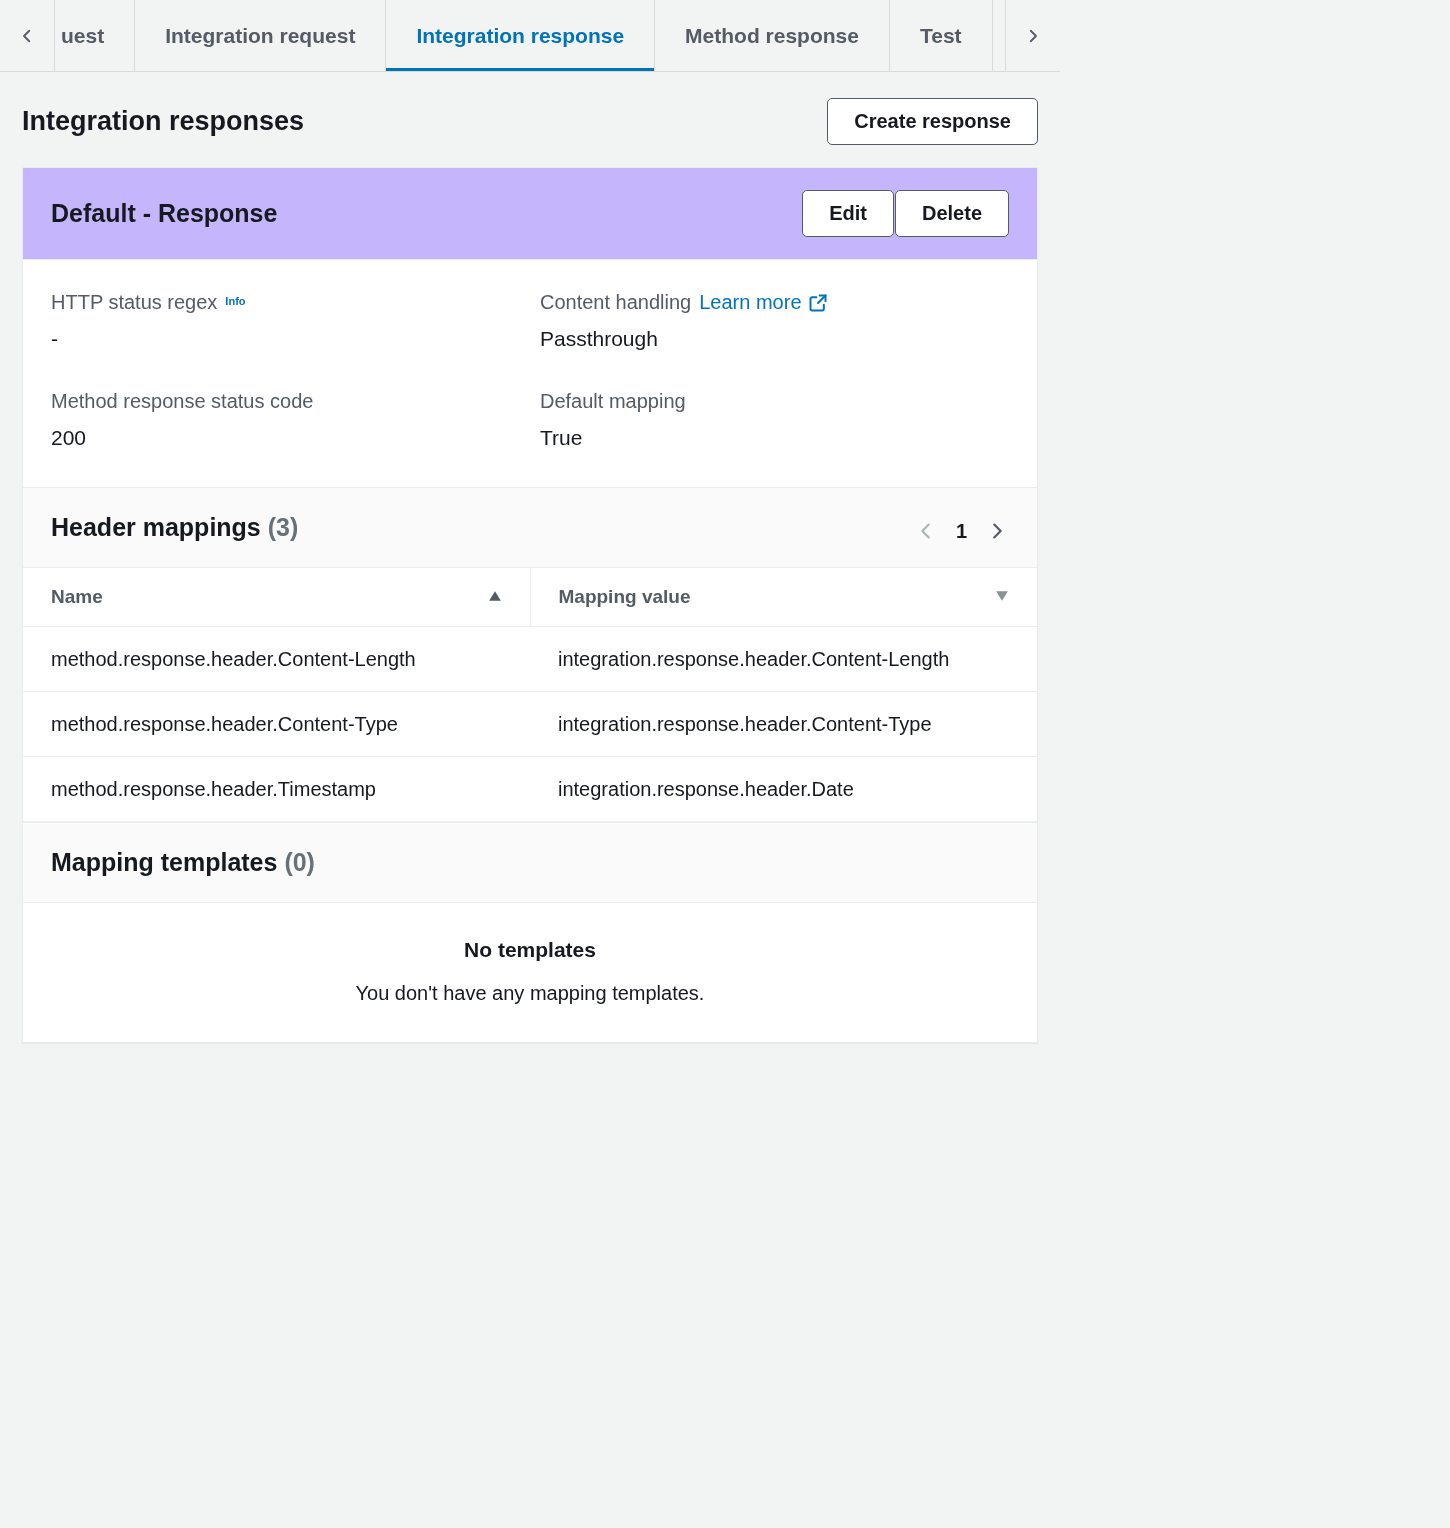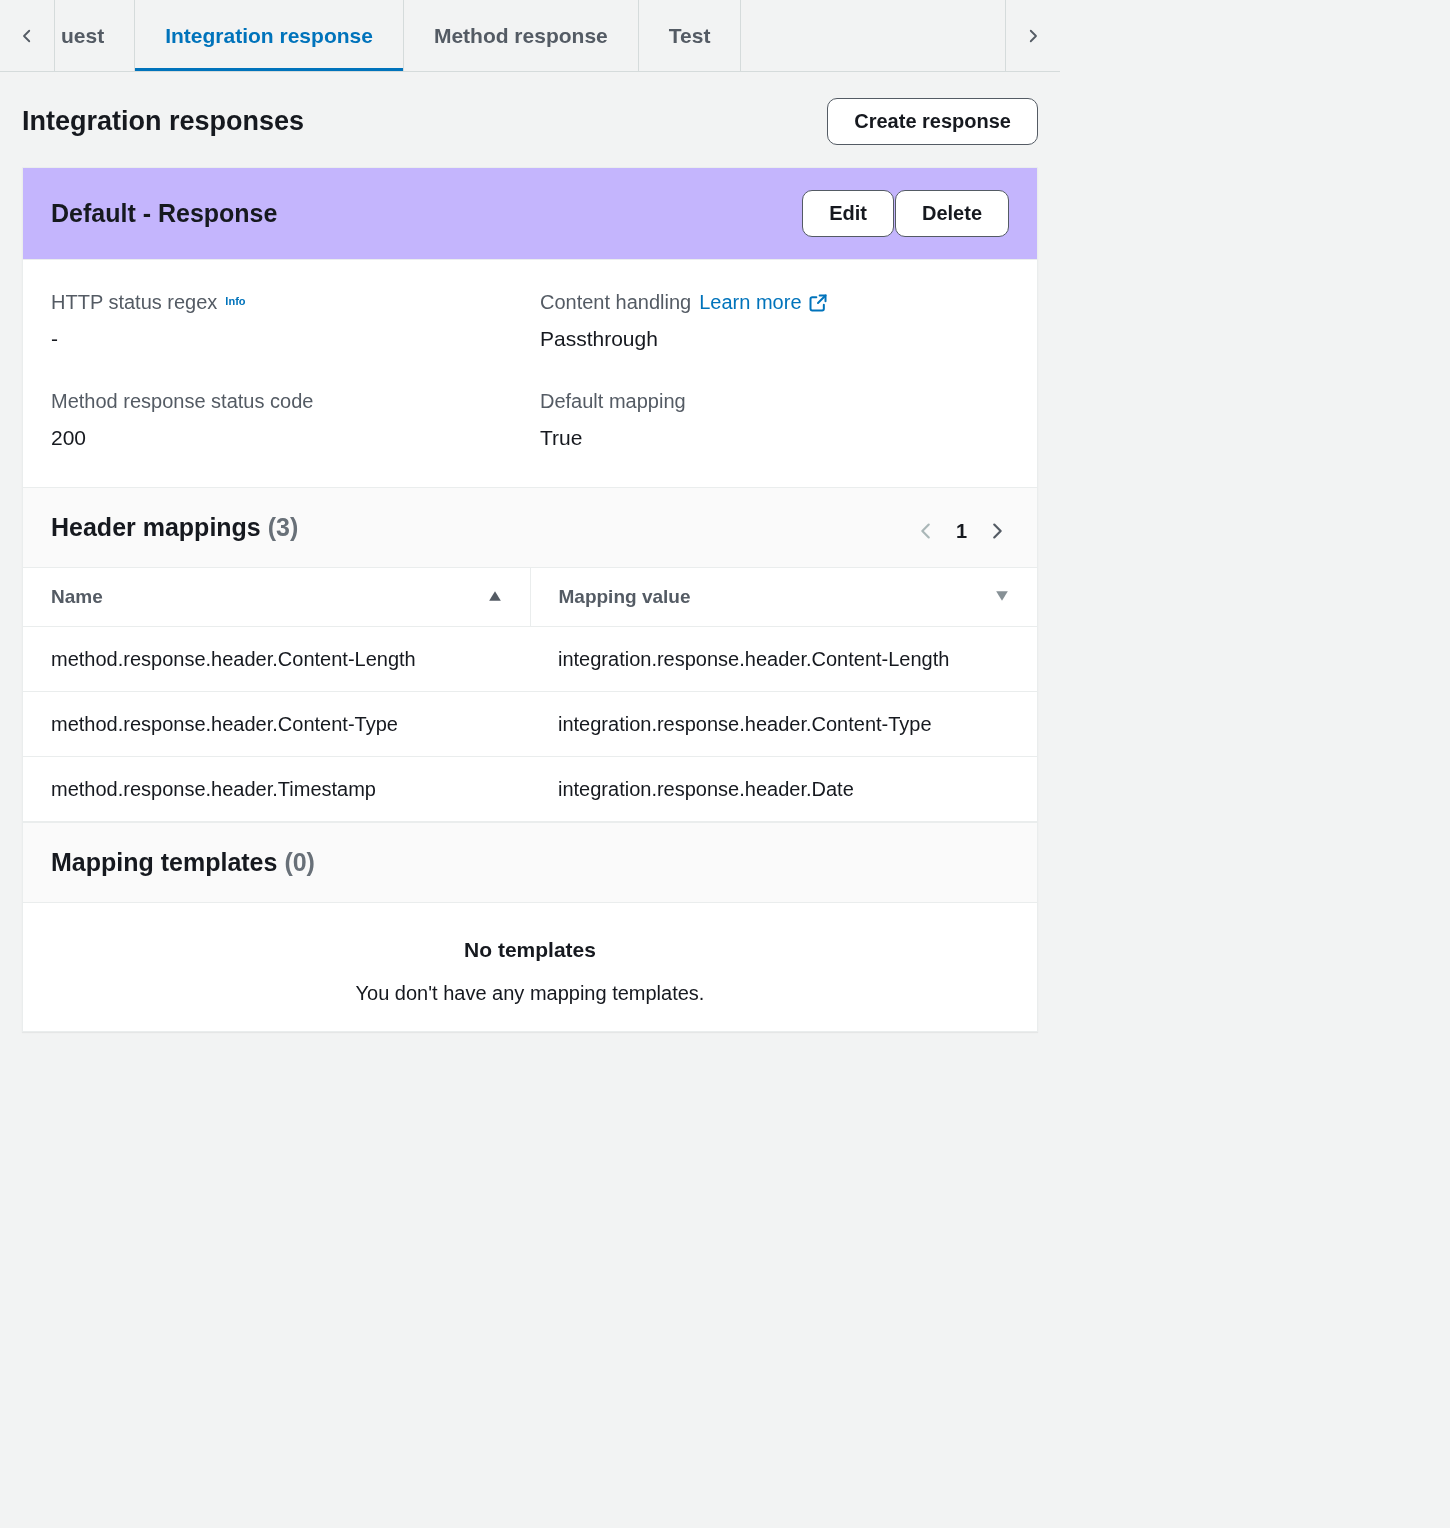--- a/index.html
+++ b/index.html
@@ -80,21 +80,21 @@
     font-weight:800;
     color:var(--text);
   }
   .btn{
     background:var(--white);
     border:1px solid #545b64;
     color:var(--text);
     font-weight:700;
     font-size:20px;
     padding:11px 26px;
-    border-radius:10px;
+    border-radius:5px;
     cursor:pointer;
     font-family:inherit;
   }
   
   .card{
     margin:0 22px 30px 22px;
     background:var(--white);
     border:1px solid var(--border-light);
     box-shadow:0 1px 1px rgba(0,0,0,0.05);
   }
@@ -175,41 +175,44 @@
   .tbl th.col-name{width:50%;border-right:1px solid var(--border-light);}
   .tbl th .th-inner{display:flex;align-items:center;justify-content:space-between;gap:12px;}
   .tbl td{
     padding:18px 28px;
     border-bottom:1px solid var(--border-light);
     font-size:20px;
     color:var(--text);
   }
   
   .empty{
-    padding:32px 28px 24px 28px;
+    padding:32px 28px 35px 28px;
     text-align:center;
   }
   .empty-title{font-weight:800;font-size:21px;margin-bottom:14px;}
   .empty-sub{color:var(--text);font-size:20px;}
   
   .chev{stroke:currentColor;stroke-width:2.4;fill:none;stroke-linecap:round;stroke-linejoin:round;}
   .tri{fill:currentColor;}
 </style>
 </head>
 <body>
 
 <div class="tab-row">
   <div class="tab-scroll-btn">
     <svg viewBox="0 0 24 24" class="chev">
         <polyline points="15 5 8 12 15 19"></polyline>
       </svg>
   </div>
   <div class="tabs">
     <div class="tab partial-left">
       <span>uest</span>
+    </div>
+    <div class="tab">
+      <span>Integration request</span>
     </div>
     <div class="tab active">
       <span>Integration response</span>
     </div>
     <div class="tab">
       <span>Method response</span>
     </div>
     <div class="tab">
       <span>Test</span>
     </div>

